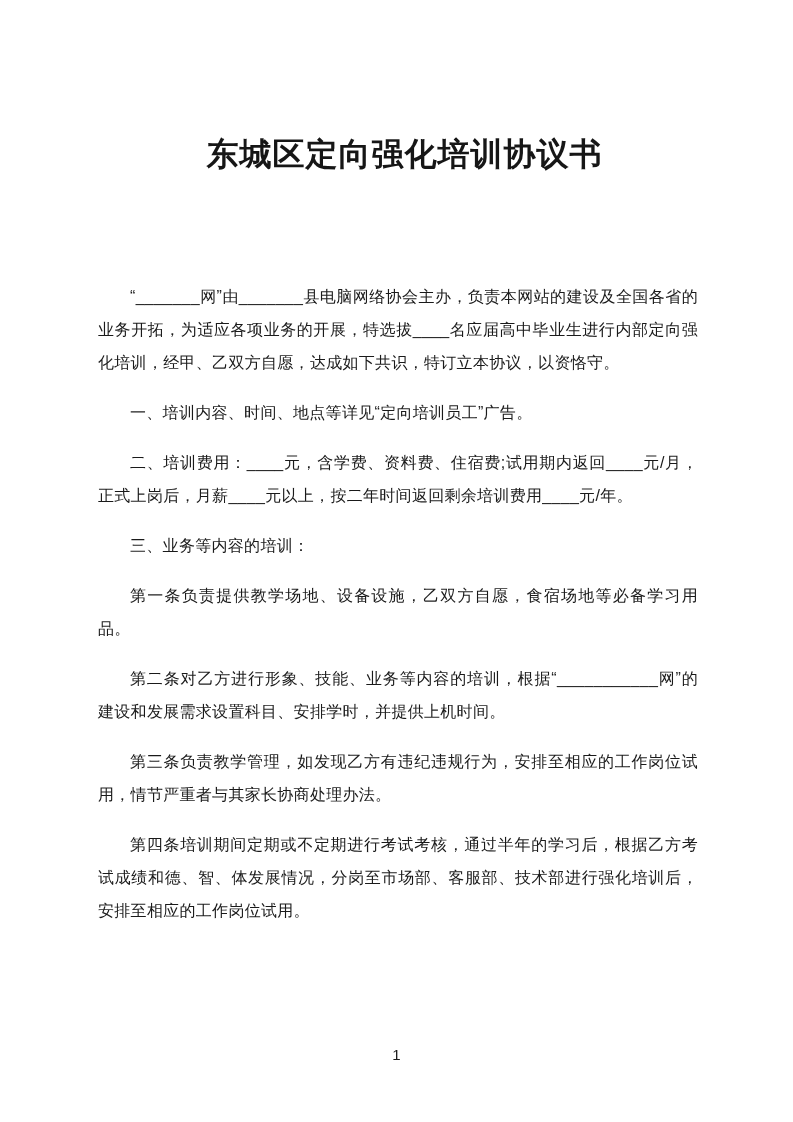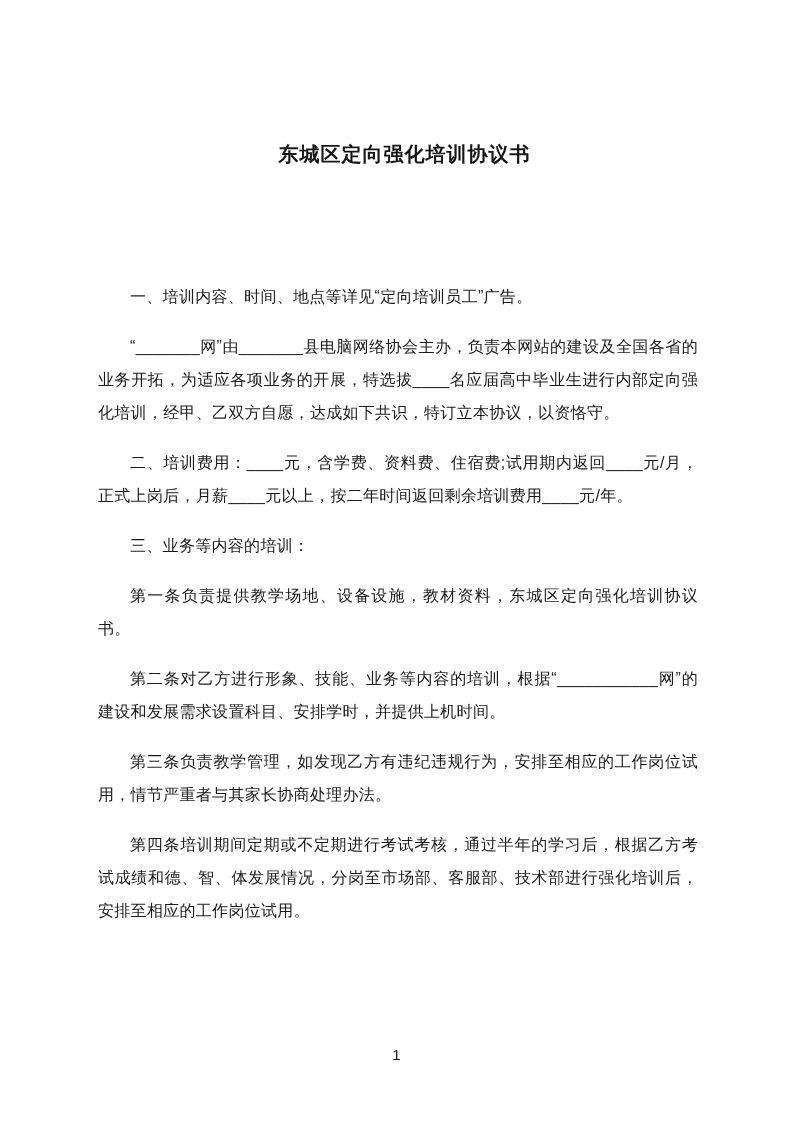--- a/index.html
+++ b/index.html
@@ -13,21 +13,21 @@
     color: #1a1a1a;
   }
   .page {
     position: absolute;
     inset: 0;
     background: #ffffff;
   }
   .doc-title {
     margin: 136px 0 0 16px;
     text-align: center;
-    font-size: 20px;
+    font-size: 32px;
     line-height: 36px;
     font-weight: 700;
     letter-spacing: 1px;
     color: #161616;
   }
   .doc-body {
     margin: 108px 95px 0 98px;
     font-size: 16px;
     line-height: 33px;
     text-align: justify;
@@ -49,24 +49,24 @@
     color: #1a1a1a;
   }
 </style>
 </head>
 <body>
 
 <div class="page">
   <h1 class="doc-title">东城区定向强化培训协议书</h1>
 
   <div class="doc-body">
+      <p>“_______网”由_______县电脑网络协会主办，负责本网站的建设及全国各省的业务开拓，为适应各项业务的开展，特选拔____名应届高中毕业生进行内部定向强化培训，经甲、乙双方自愿，达成如下共识，特订立本协议，以资恪守。</p>
       <p>一、培训内容、时间、地点等详见“定向培训员工”广告。</p>
-      <p>“_______网”由_______县电脑网络协会主办，负责本网站的建设及全国各省的业务开拓，为适应各项业务的开展，特选拔____名应届高中毕业生进行内部定向强化培训，经甲、乙双方自愿，达成如下共识，特订立本协议，以资恪守。</p>
       <p>二、培训费用：____元，含学费、资料费、住宿费;试用期内返回____元/月，正式上岗后，月薪____元以上，按二年时间返回剩余培训费用____元/年。</p>
       <p>三、业务等内容的培训：</p>
-      <p>第一条负责提供教学场地、设备设施，教材资料，东城区定向强化培训协议书。</p>
+      <p>第一条负责提供教学场地、设备设施，乙双方自愿，食宿场地等必备学习用品。</p>
       <p>第二条对乙方进行形象、技能、业务等内容的培训，根据“___________网”的建设和发展需求设置科目、安排学时，并提供上机时间。</p>
       <p>第三条负责教学管理，如发现乙方有违纪违规行为，安排至相应的工作岗位试用，情节严重者与其家长协商处理办法。</p>
       <p>第四条培训期间定期或不定期进行考试考核，通过半年的学习后，根据乙方考试成绩和德、智、体发展情况，分岗至市场部、客服部、技术部进行强化培训后，安排至相应的工作岗位试用。</p>
     </div>
 
   <div class="page-footer">1</div>
 </div>
 
 </body></html>

